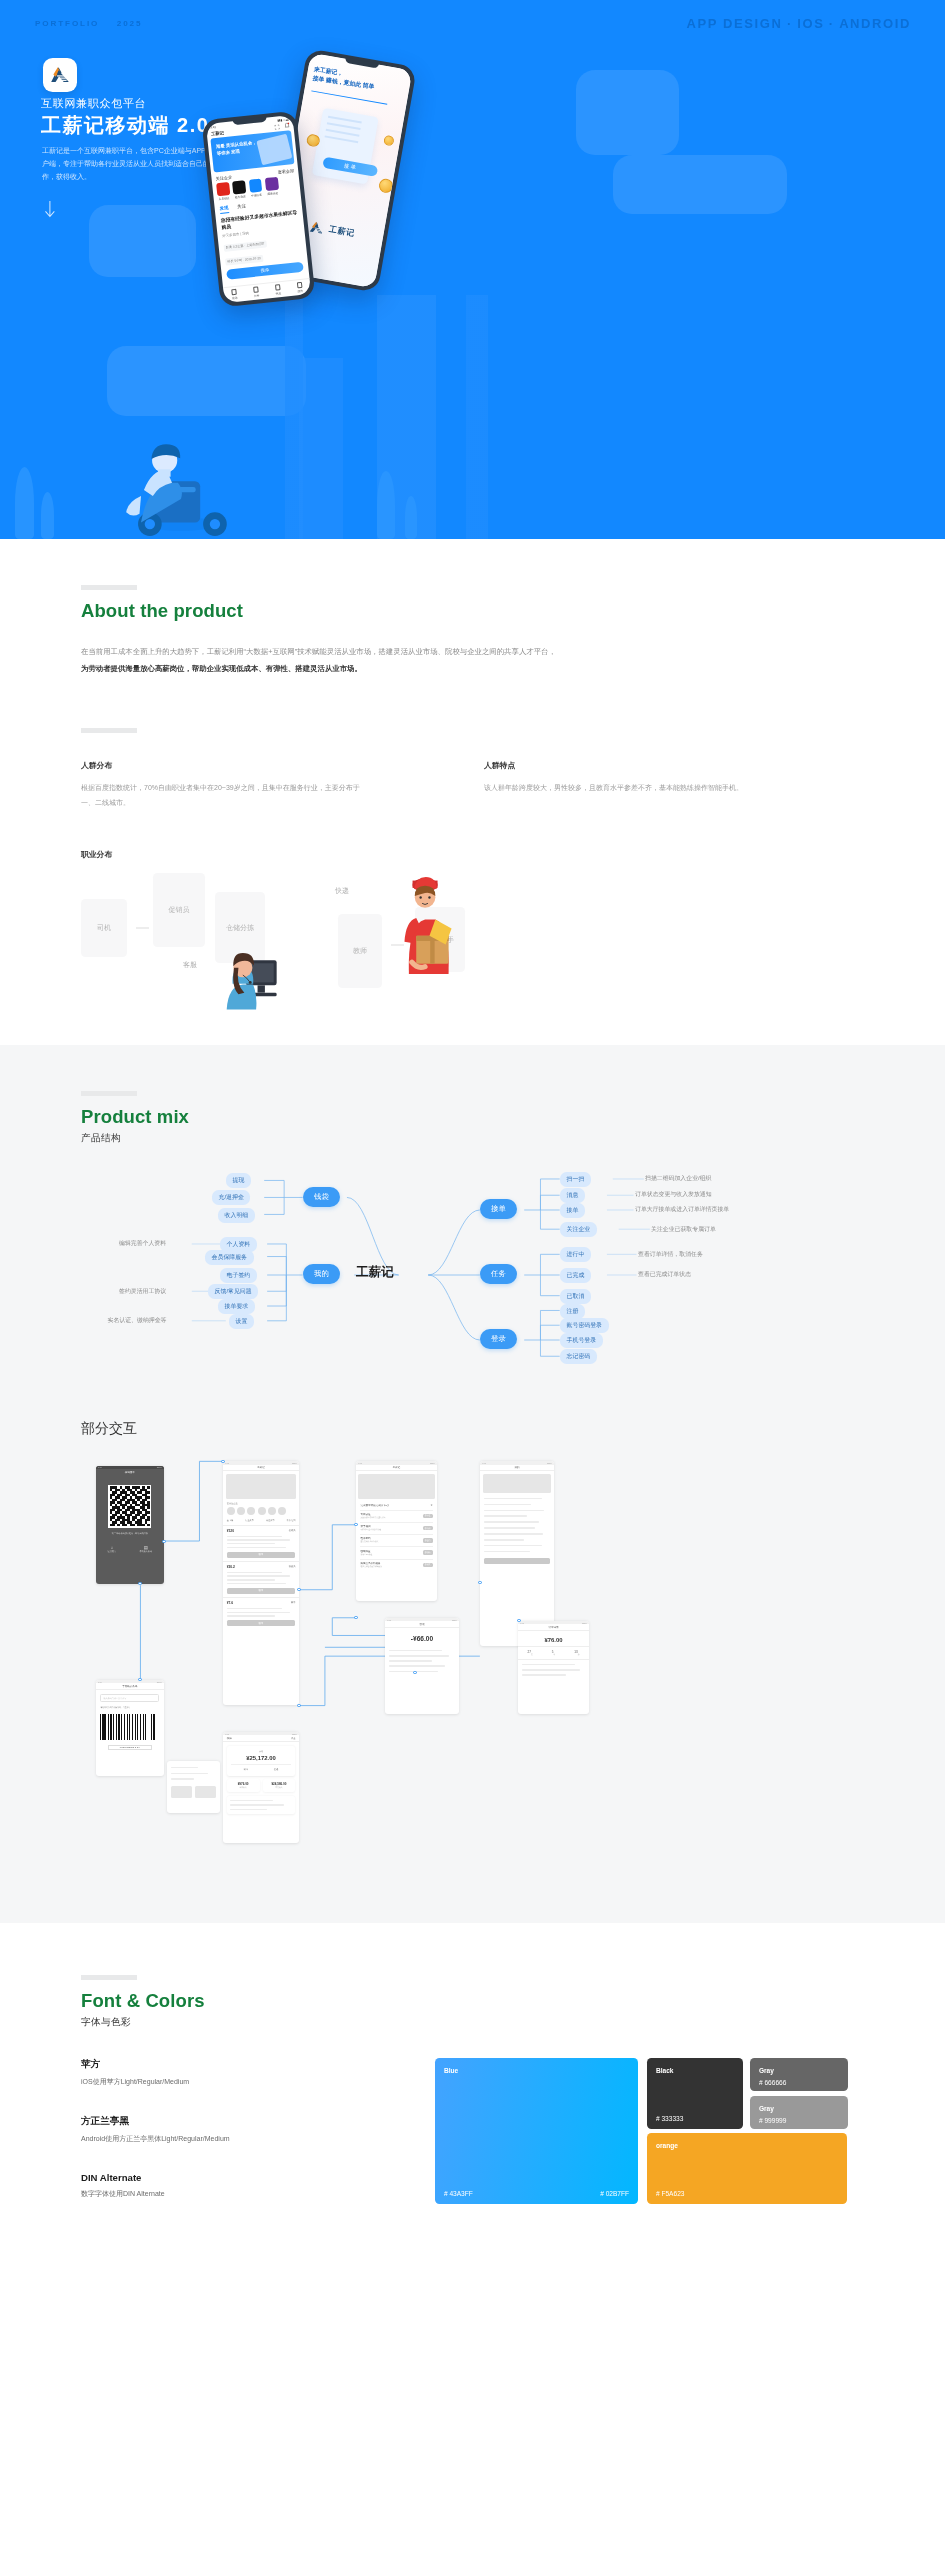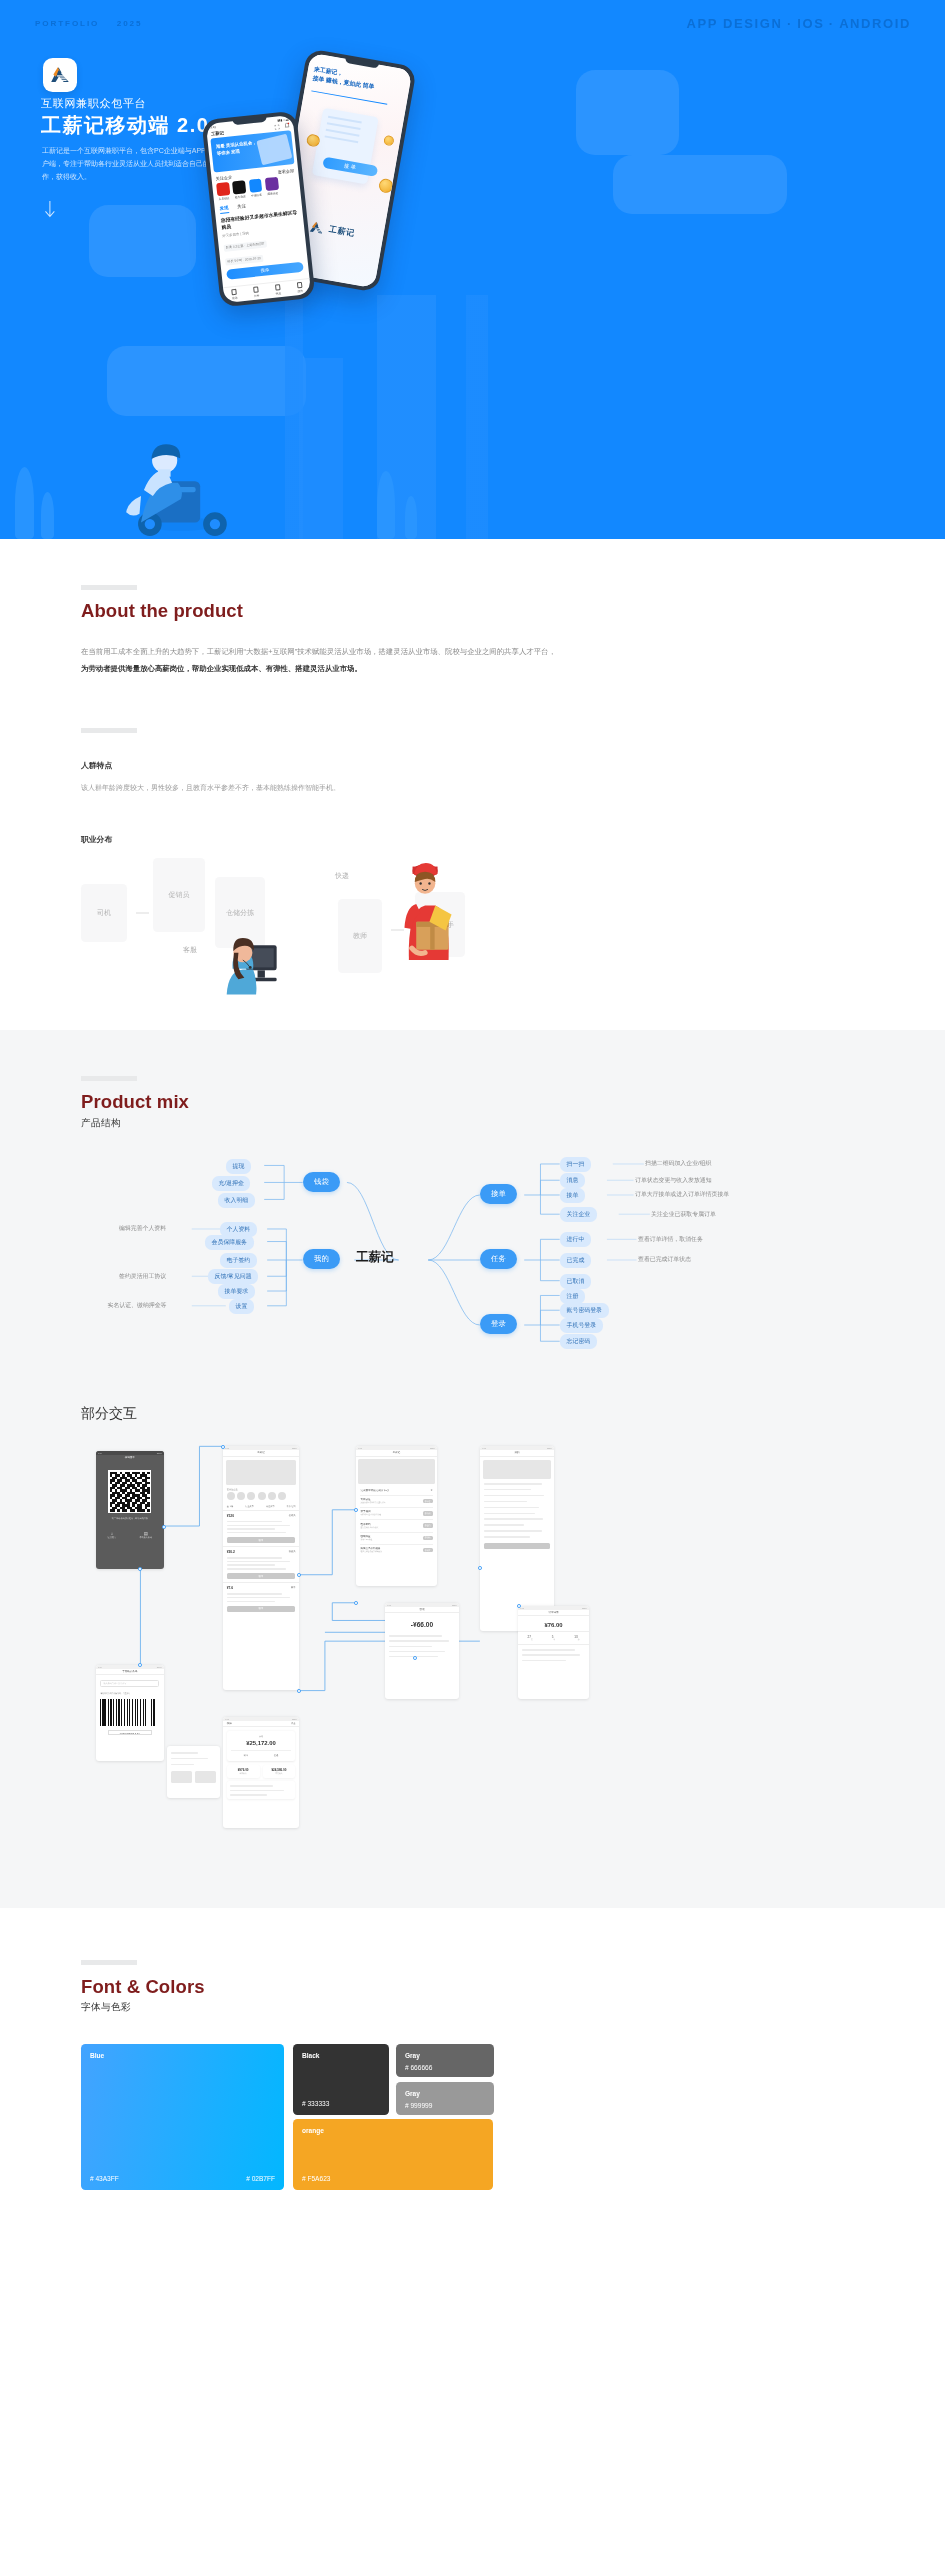--- a/index.html
+++ b/index.html
@@ -92,21 +92,21 @@
   .splash .btn { position:absolute; left:31px; top:100px; width:55px; height:11px; border-radius:5.9px; background:linear-gradient(90deg,#2e9bff,#5bb6ff); color:#fff; font-size:5.2px; display:flex;align-items:center;justify-content:center;}
   .coin { position:absolute; border-radius:50%; background:radial-gradient(circle at 35% 30%,#ffd977,#f0a925); border:0.7px solid #e09a1d;}
   .splash .logorow { position:absolute; left:0; right:0; bottom:43px; display:flex; align-items:center; justify-content:center; gap:3.7px;}
   .splash .logorow .nm { font-size:8.1px; font-weight:bold; color:#1d4f7c; letter-spacing:0.7px;}
 
   
   .sec { width:946px; padding:0 81px; }
   .sec-white { background:#ffffff; }
   .sec-gray  { background:#f5f6f7; }
   .eyebrow { width:56px; height:5.2px; background:#e8e9ea; margin-bottom:10.3px;}
-  .h-en { font-size:18.5px; font-weight:bold; color:#7f1d1d; letter-spacing:0.1px; }
+  .h-en { font-size:18.5px; font-weight:bold; color:#15803d; letter-spacing:0.1px; }
   .h-cn { font-size:9.6px; color:#333333; margin-top:3.7px; letter-spacing:0.4px;}
   .para { font-size:7.4px; line-height:2.25; color:#8a8a8a; }
   .para b { color:#333333; font-weight:bold; }
 
   .cols { display:flex; gap:111px; margin-top:26.6px;}
   .col { width:292px;}
   .col h4 { font-size:7.8px; color:#333; font-weight:bold; margin-bottom:10.3px;}
   .col p { font-size:7px; line-height:2.1; color:#9a9a9a;}
 
   .occ-title { font-size:7.8px; color:#333; font-weight:bold; margin-top:38px;}
@@ -332,20 +332,24 @@
     <div class="h-en">About the product</div>
     <p class="para" style="width:476px;margin-top:22px;">
       <span>在当前用工成本全面上升的大趋势下，工薪记利用“大数据+互联网”技术赋能灵活从业市场，搭建灵活从业市场、院校与企业之间的共享人才平台，</span><b>为劳动者提供海量放心高薪岗位，帮助企业实现低成本、有弹性、搭建灵活从业市场。</b>
     </p>
   </section>
 
   <section class="sec sec-white" style="padding-top:43px;padding-bottom:32.5px;">
     <div class="eyebrow"></div>
 
     <div class="cols">
+      <div class="col">
+        <h4>人群分布</h4>
+        <p>根据百度指数统计，70%自由职业者集中在20~39岁之间，且集中在服务行业，主要分布于一、二线城市。</p>
+      </div>
       <div class="col">
         <h4>人群特点</h4>
         <p>该人群年龄跨度较大，男性较多，且教育水平参差不齐，基本能熟练操作智能手机。</p>
       </div>
     </div>
 
     <div class="occ-title">职业分布</div>
     <div class="occ-wrap">
       <div class="occ-card" style="left:0px;  top:35px; width:46px; height:58px;">司机</div>
       <div class="occ-dash" style="left:55px; top:63px;"></div>
@@ -1016,20 +1020,34 @@
       <div class="wf-dot" style="left:332px;top:220px;"></div>
     </div>
   </section>
 
   <section class="sec sec-white" style="padding-top:52px;padding-bottom:59px;">
     <div class="eyebrow"></div>
     <div class="h-en">Font &amp; Colors</div>
     <div class="h-cn">字体与色彩</div>
 
     <div class="fc-wrap">
+      <div class="fc-left">
+        <div class="fc-item">
+          <h5>苹方</h5>
+          <p>iOS使用苹方Light/Regular/Medium</p>
+        </div>
+        <div class="fc-item">
+          <h5>方正兰亭黑</h5>
+          <p>Android使用方正兰亭黑体Light/Regular/Medium</p>
+        </div>
+        <div class="fc-item">
+          <h5>DIN Alternate</h5>
+          <p>数字字体使用DIN Alternate</p>
+        </div>
+      </div>
 
       <div class="swatches">
         <div class="sw" style="left:0;top:0;width:203px;height:146px;background:linear-gradient(100deg,#43A3FF,#02B7FF);">
           <div class="nm">Blue</div>
           <div class="hx"># 43A3FF</div>
           <div class="hx2"># 02B7FF</div>
         </div>
         <div class="sw" style="left:212px;top:0;width:96px;height:71px;background:#333333;">
           <div class="nm">Black</div>
           <div class="hx"># 333333</div>

